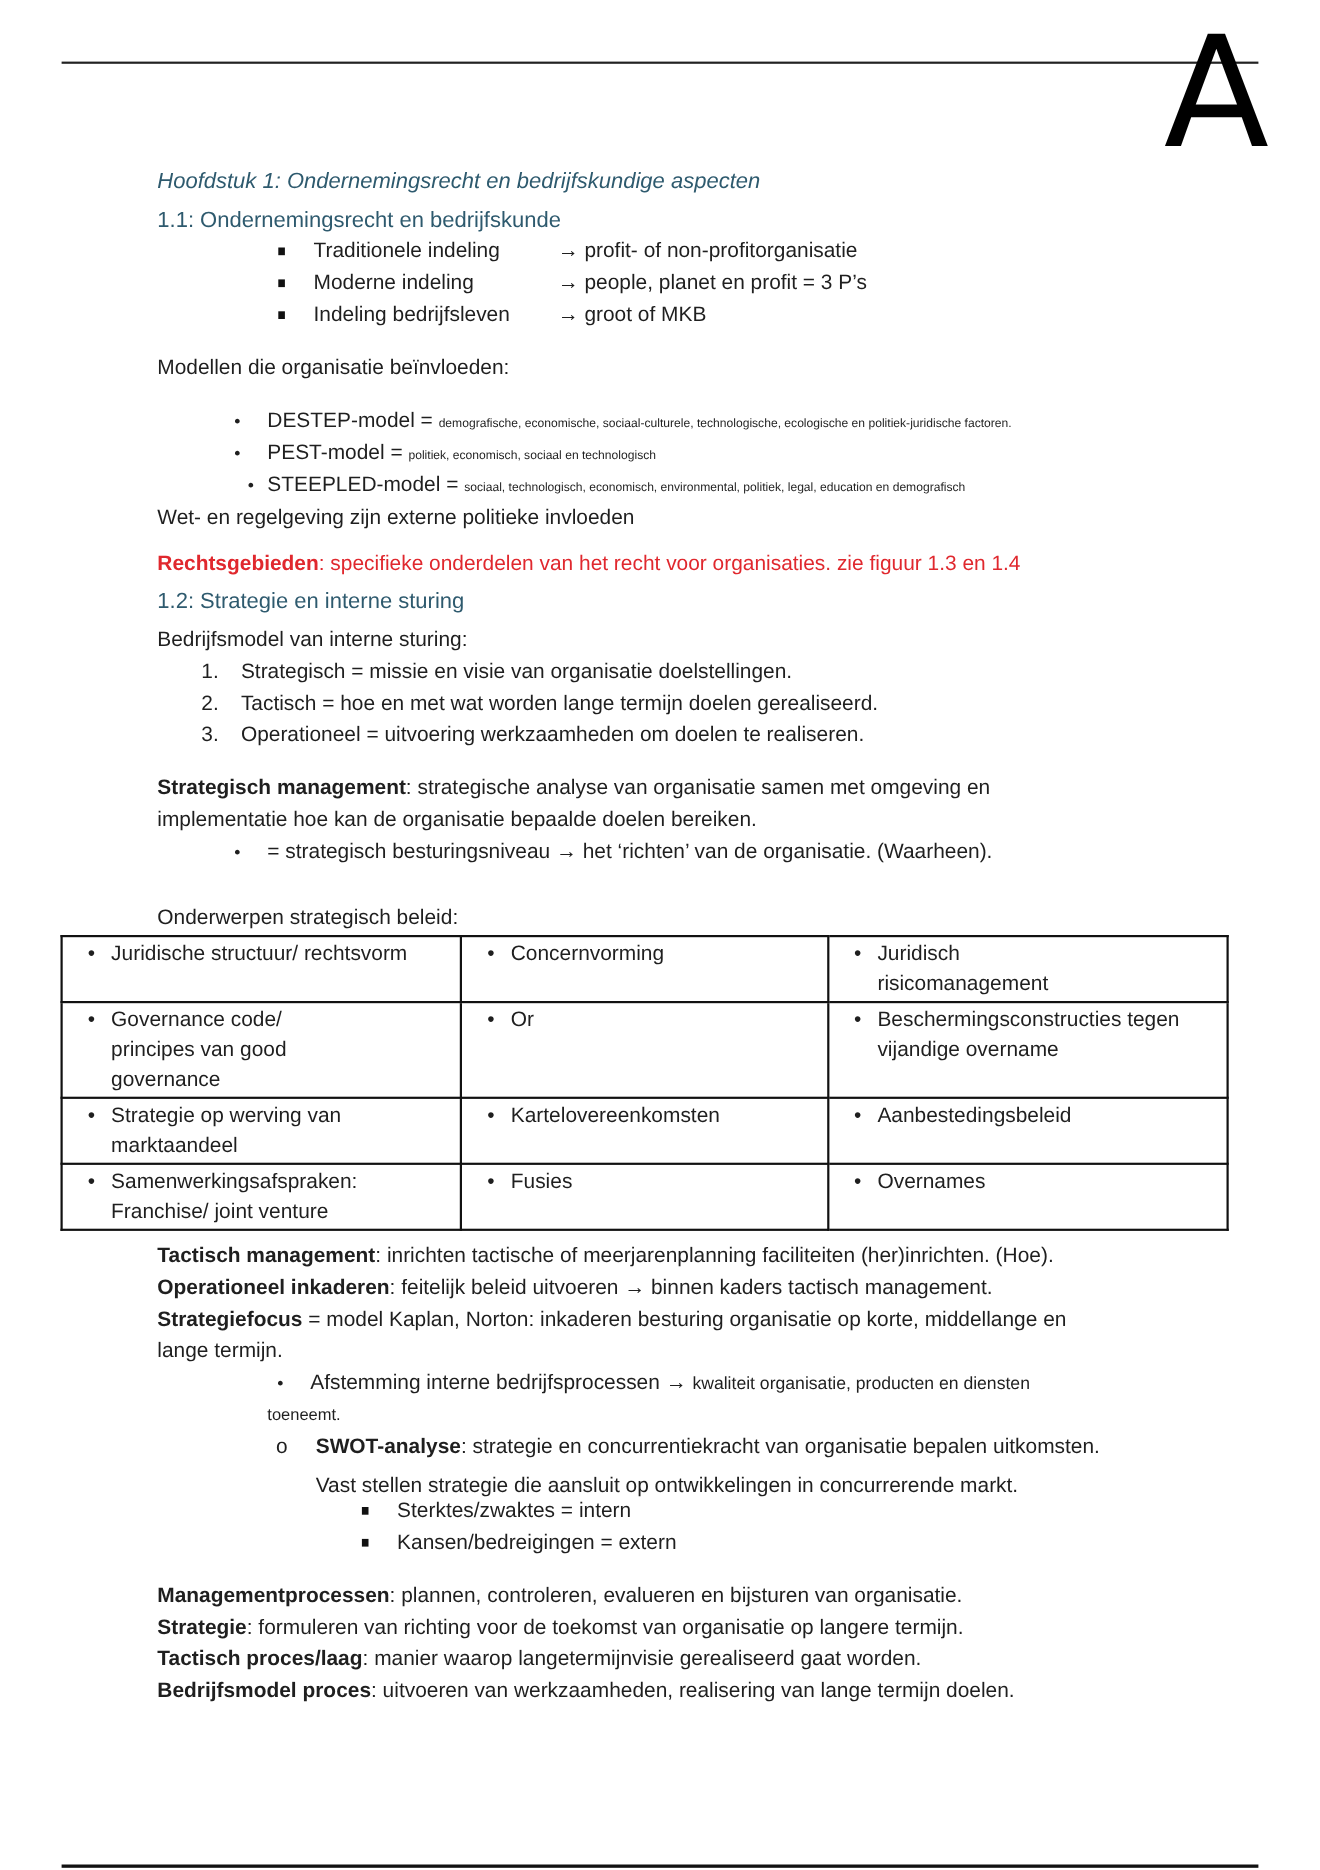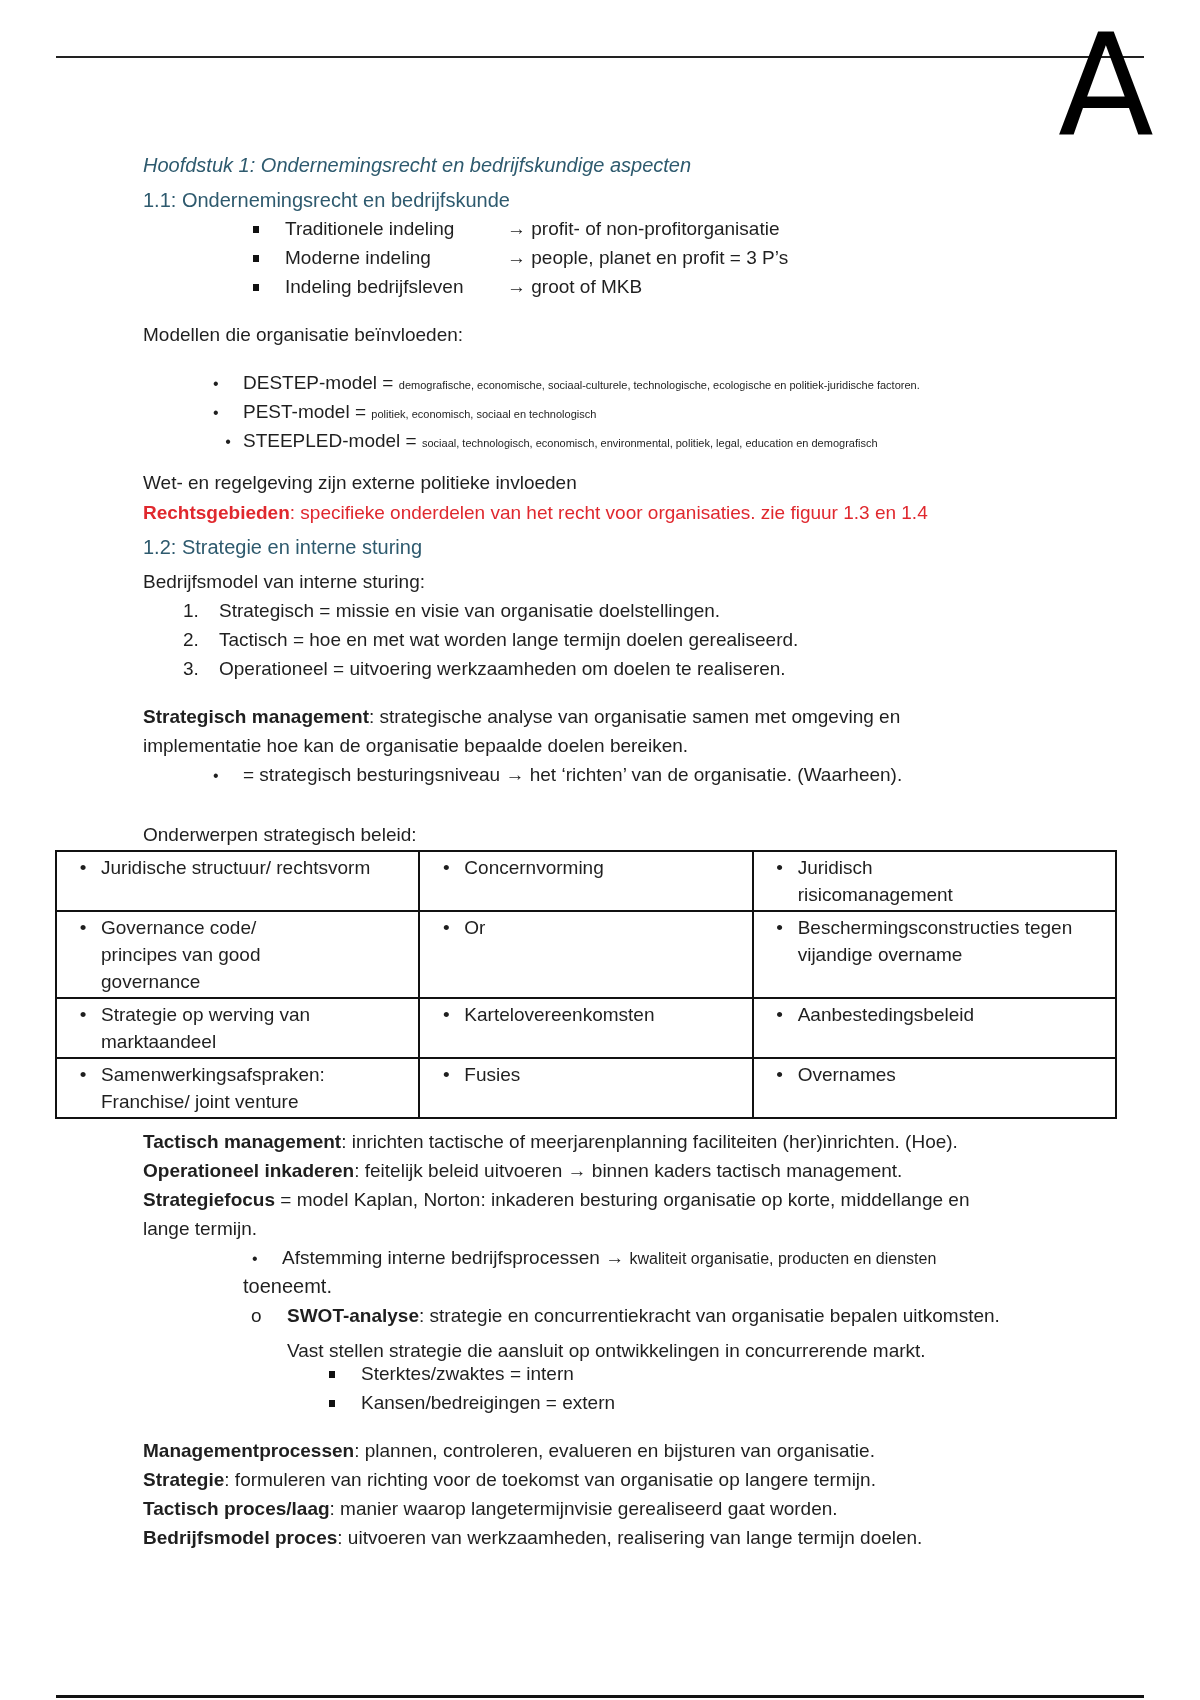--- a/index.html
+++ b/index.html
@@ -49,21 +49,21 @@
   <div class="abs" style="top:368px; left:70px;">
     <span class="dot">•</span><span>DESTEP-model =</span> <span class="small">demografische, economische, sociaal-culturele, technologische, ecologische en politiek-juridische factoren.</span>
   </div>
   <div class="abs" style="top:397px; left:70px;">
     <span class="dot">•</span><span>PEST-model =</span> <span class="small">politiek, economisch, sociaal en technologisch</span>
   </div>
   <div class="abs" style="top:426px; left:70px;text-align:center;">
     <span class="dot">•</span><span>STEEPLED-model =</span> <span class="small">sociaal, technologisch, economisch, environmental, politiek, legal, education en demografisch</span>
   </div>
 
-  <div class="abs" style="top:468px;">Wet- en regelgeving zijn externe politieke invloeden</div>
+  <div class="abs" style="top:456px;">Wet- en regelgeving zijn externe politieke invloeden</div>
   <div class="abs red" style="top:498px;">
     <span class="b">Rechtsgebieden</span><span>: specifieke onderdelen van het recht voor organisaties. zie figuur 1.3 en 1.4</span>
   </div>
 
   <div class="abs h-section" style="top:533px;">1.2: Strategie en interne sturing</div>
   <div class="abs" style="top:567px;">Bedrijfsmodel van interne sturing:</div>
   <div class="abs" style="top:596px; left:40px;">
     <span class="num">1.</span><span>Strategisch = missie en visie van organisatie doelstellingen.</span>
   </div>
   <div class="abs" style="top:625px; left:40px;">
@@ -182,21 +182,21 @@
     <span class="b">Operationeel inkaderen</span><span>: feitelijk beleid uitvoeren → binnen kaders tactisch management.</span>
   </div>
   <div class="abs" style="top:1185px;">
     <span class="b">Strategiefocus</span><span> = model Kaplan, Norton: inkaderen besturing organisatie op korte, middellange en</span>
   </div>
   <div class="abs" style="top:1214px;">lange termijn.</div>
 
   <div class="abs" style="top:1243px; left:70px;margin-left:39px;">
     <span class="dot">•</span><span>Afstemming interne bedrijfsprocessen → </span><span class="small" style="font-size:16px;">kwaliteit organisatie, producten en diensten</span>
   </div>
-  <div class="abs" style="top:1272px; left:100px; font-size:20px;">toeneemt.</div>
+  <div class="abs" style="top:1272px; left:100px; font-size:15px;">toeneemt.</div>
 
   <div class="abs" style="top:1301px; left:108px;">
     <span style="display:inline-block;width:36px;">o</span><span class="b">SWOT-analyse</span><span>: strategie en concurrentiekracht van organisatie bepalen uitkomsten.</span>
   </div>
   <div class="abs" style="top:1336px; left:144px;">Vast stellen strategie die aansluit op ontwikkelingen in concurrerende markt.</div>
   <div class="abs" style="top:1359px; left:186px;">
     <span class="sq-bullet"></span><span>Sterktes/zwaktes = intern</span>
   </div>
   <div class="abs" style="top:1388px; left:186px;">
     <span class="sq-bullet"></span><span>Kansen/bedreigingen = extern</span>

